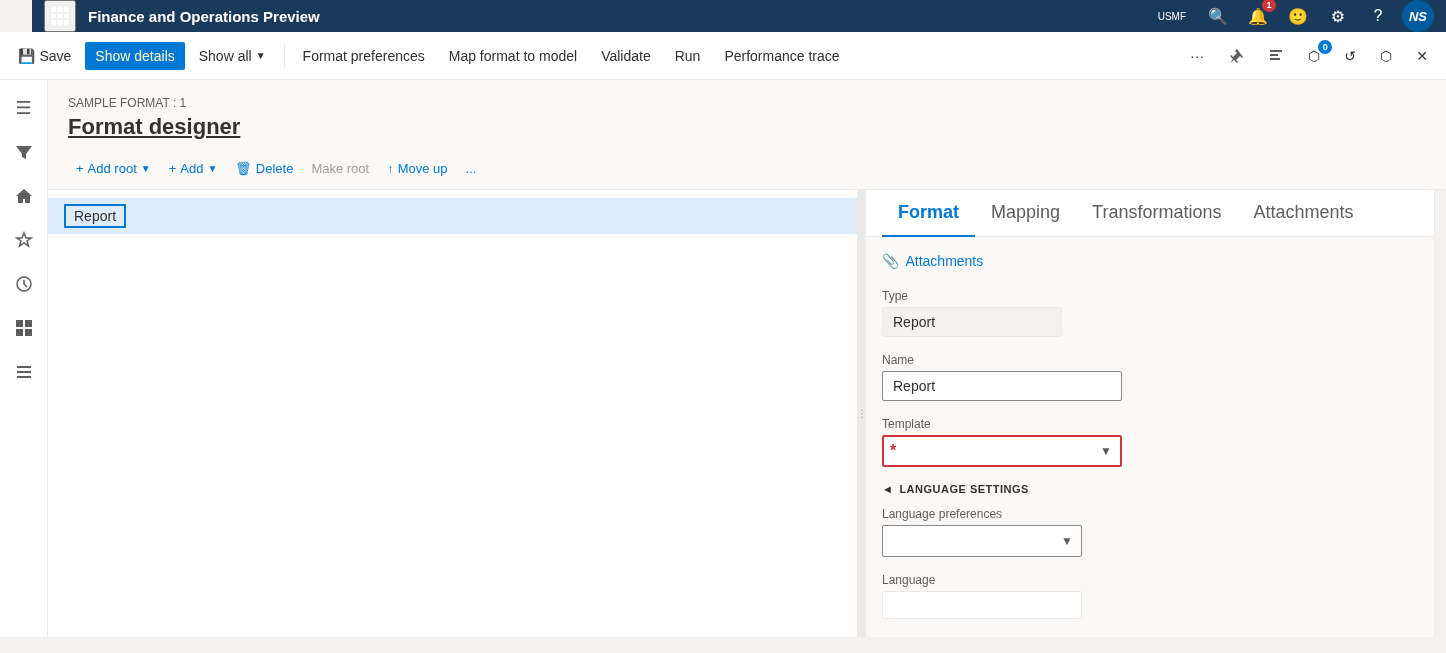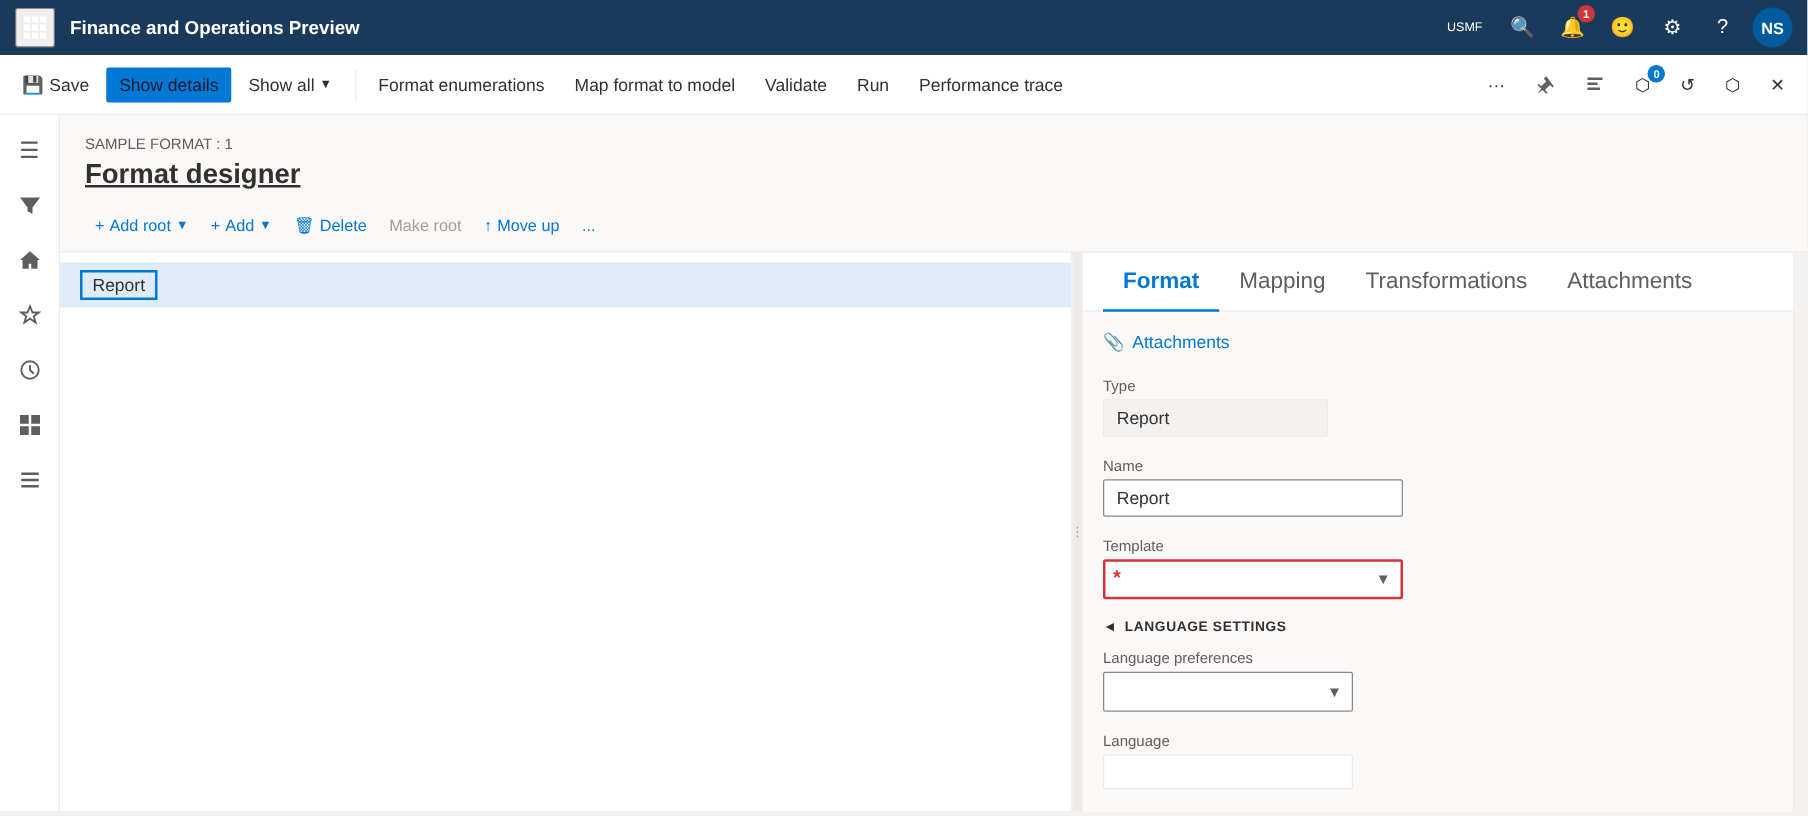--- a/index.html
+++ b/index.html
@@ -4,22 +4,23 @@
   <style>
     * { box-sizing: border-box; margin: 0; padding: 0; }
     body { font-family: 'Segoe UI', Arial, sans-serif; font-size: 14px; background: #f3f2f1; color: #323130; overflow: hidden; }
 
     
     .title-bar {
       display: flex;
       align-items: center;
       background: #1a3a5c;
       color: white;
-      height: 44px;
+      height: 32px;
       padding: 0 12px;
+      margin-left: 32px;
     }
     .title-bar .waffle-icon {
       width: 32px; height: 32px;
       display: flex; align-items: center; justify-content: center;
       margin-right: 12px; cursor: pointer;
     }
     .title-bar .app-name {
       font-size: 15px; font-weight: 600; flex: 1;
     }
     .title-bar .top-icons {
@@ -33,21 +34,21 @@
       border-radius: 50%;
       display: flex; align-items: center; justify-content: center;
       cursor: pointer; color: white; font-size: 16px;
       background: transparent; border: none;
     }
     .avatar-btn {
       width: 32px; height: 32px;
       border-radius: 50%;
       background: #005a9e;
       display: flex; align-items: center; justify-content: center;
-      color: white; font-weight: 700; font-size: 13px; cursor: pointer;
+      color: white; font-weight: 700; font-size: 13px; cursor: pointer; font-style: italic;
     }
     .notification-wrap { position: relative; }
     .notification-badge {
       position: absolute; top: -2px; right: -2px;
       background: #d13438; color: white;
       font-size: 9px; font-weight: 700;
       border-radius: 50%; width: 14px; height: 14px;
       display: flex; align-items: center; justify-content: center;
     }
 
@@ -63,21 +64,21 @@
     }
     .cmd-btn {
       display: flex; align-items: center; gap: 4px;
       padding: 6px 10px;
       border: none; background: transparent;
       cursor: pointer; font-size: 14px; color: #323130;
       border-radius: 2px;
       white-space: nowrap;
     }
     .cmd-btn.primary {
-      background: #0078d4; color: #0f172a; align-items: center;
+      background: #0078d4; color: #fef9c3; align-items: center;
     }
     .cmd-divider { width: 1px; height: 24px; background: #edebe9; margin: 0 4px; }
     .cmd-btn.save-btn { color: #323130; }
     .cmd-more { margin-left: auto; display: flex; align-items: center; gap: 4px; }
 
     
     .main-layout {
       display: flex;
       height: calc(653px - 96px);
     }
@@ -328,21 +329,21 @@
   </button>
   <button class="cmd-btn primary">
     <span>Show details</span>
   </button>
   <button class="cmd-btn">
     <span>Show all</span>
     <span style="font-size:10px;">▼</span>
   </button>
   <div class="cmd-divider"></div>
   <button class="cmd-btn">
-    <span>Format enumerations</span>
+    <span>Format preferences</span>
   </button>
   <button class="cmd-btn">
     <span>Map format to model</span>
   </button>
   <button class="cmd-btn">
     <span>Validate</span>
   </button>
   <button class="cmd-btn">
     <span>Run</span>
   </button>

